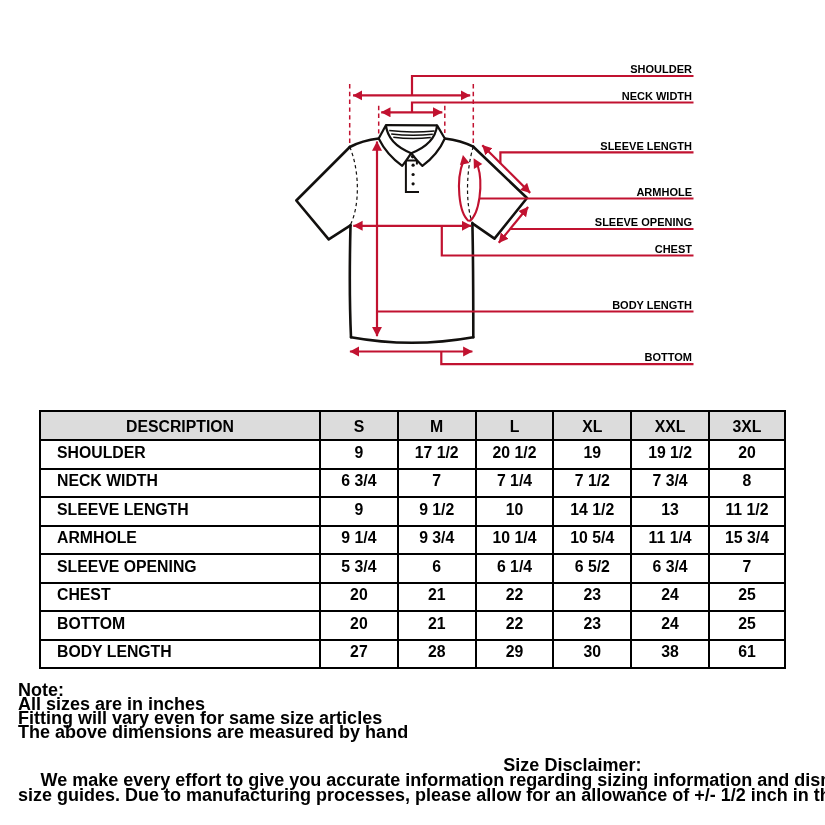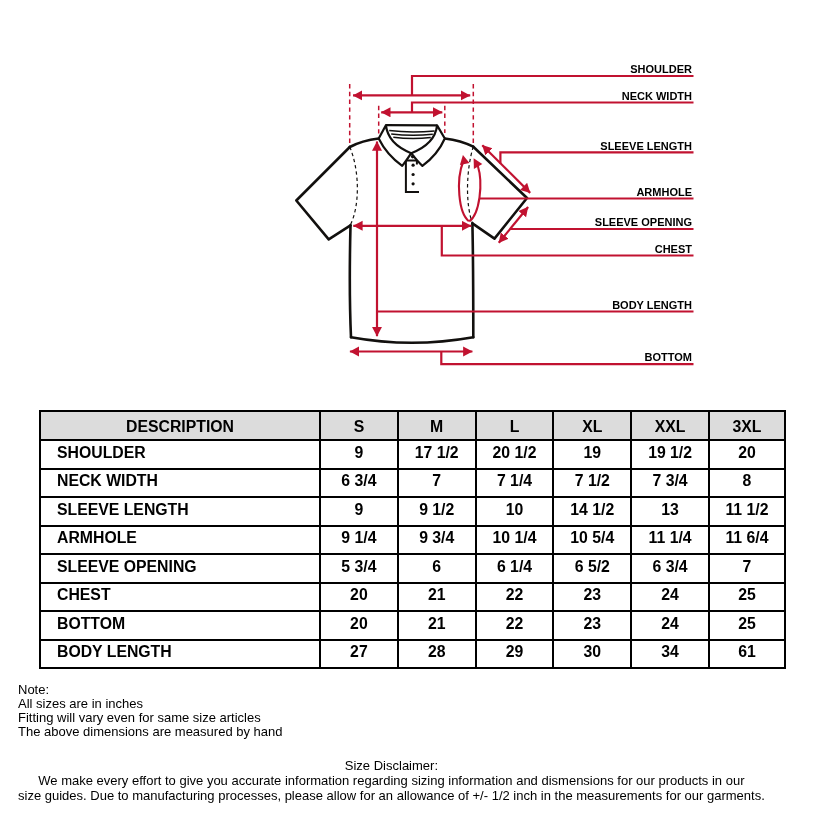--- a/index.html
+++ b/index.html
@@ -5,21 +5,21 @@
   html,body{margin:0;padding:0;background:#ffffff;}
   *{-webkit-font-smoothing:antialiased;}
   body{width:825px;height:825px;position:relative;font-family:"Liberation Sans",sans-serif;overflow:hidden;}
   #diag{position:absolute;left:0;top:0;}
   #tablewrap{position:absolute;left:39px;top:410px;}
   table{border-collapse:collapse;table-layout:fixed;width:747px;}
   td,th{border:2px solid #000;padding:0;font-weight:bold;font-size:15.8px;color:#000;text-align:center;vertical-align:middle;}
   th{background:#dcdcdc;padding-top:2px;}
   td{padding-bottom:3px;}
   td.lbl{text-align:left;padding-left:16px;}
-  .note{position:absolute;left:18px;font-weight:normal;font-size:13px;color:#000;line-height:14px;white-space:pre;}
+  .note{position:absolute;left:18px;font-weight:bold;font-size:18px;color:#000;line-height:14px;white-space:pre;}
 </style>
 </head>
 <body>
 <svg id="diag" width="825" height="400" viewBox="0 0 825 400">
   <defs>
     <marker id="ah" markerWidth="12" markerHeight="12" refX="9.3" refY="5.1" orient="auto-start-reverse" markerUnits="userSpaceOnUse">
       <path d="M0,0.1 L9.5,5.1 L0,10.1 z" fill="#c11230"></path>
     </marker>
     <marker id="ahs" markerWidth="9" markerHeight="9" refX="7.4" refY="4" orient="auto-start-reverse" markerUnits="userSpaceOnUse">
       <path d="M0,0.5 L7.6,4 L0,7.5 z" fill="#c11230"></path>
@@ -175,21 +175,21 @@
           <td>13</td>
           <td>11 1/2</td>
         </tr>
   <tr style="height:28.5px">
           <td class="lbl">ARMHOLE</td>
           <td>9 1/4</td>
           <td>9 3/4</td>
           <td>10 1/4</td>
           <td>10 5/4</td>
           <td>11 1/4</td>
-          <td>11 6/4</td>
+          <td>15 3/4</td>
         </tr>
   <tr style="height:28.5px">
           <td class="lbl">SLEEVE OPENING</td>
           <td>5 3/4</td>
           <td>6</td>
           <td>6 1/4</td>
           <td>6 5/2</td>
           <td>6 3/4</td>
           <td>7</td>
         </tr>
@@ -210,21 +210,21 @@
           <td>23</td>
           <td>24</td>
           <td>25</td>
         </tr>
   <tr style="height:28.5px">
           <td class="lbl">BODY LENGTH</td>
           <td>27</td>
           <td>28</td>
           <td>29</td>
           <td>30</td>
-          <td>34</td>
+          <td>38</td>
           <td>61</td>
         </tr>
 </tbody>
     </table>
 </div>
 
 <div class="note" style="top:683px;">Note:
 All sizes are in inches
 Fitting will vary even for same size articles
 The above dimensions are measured by hand</div>

